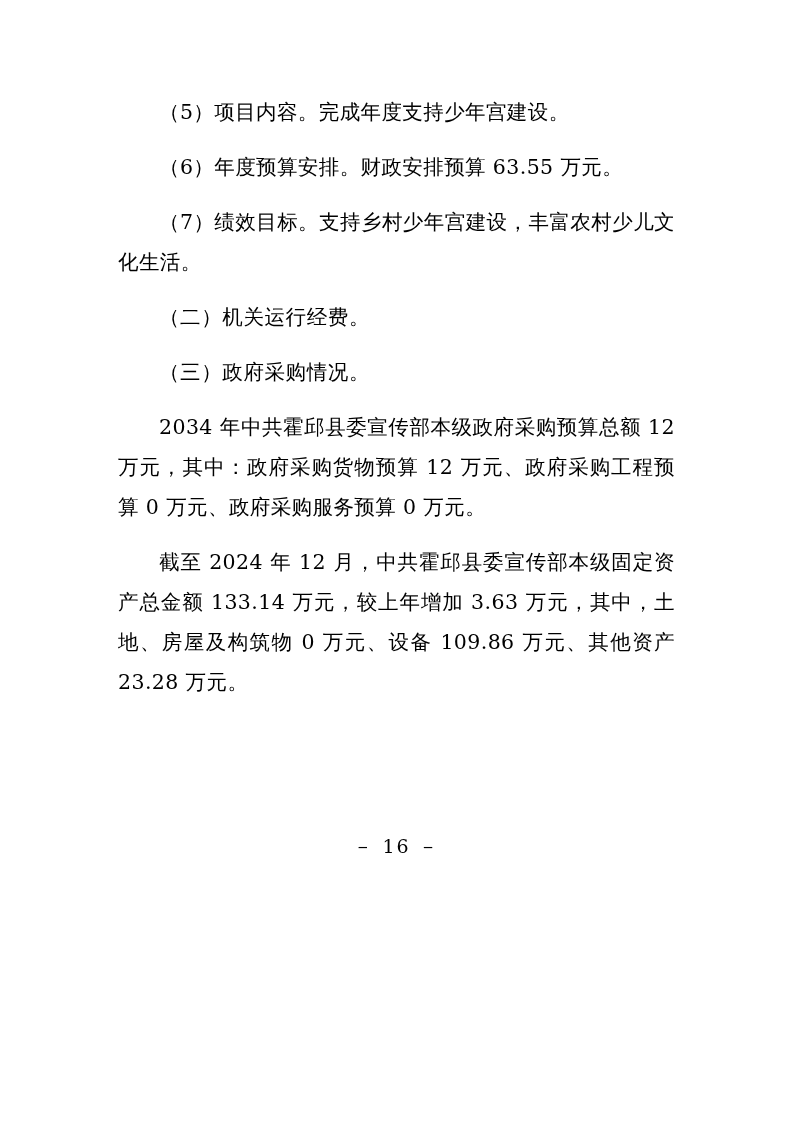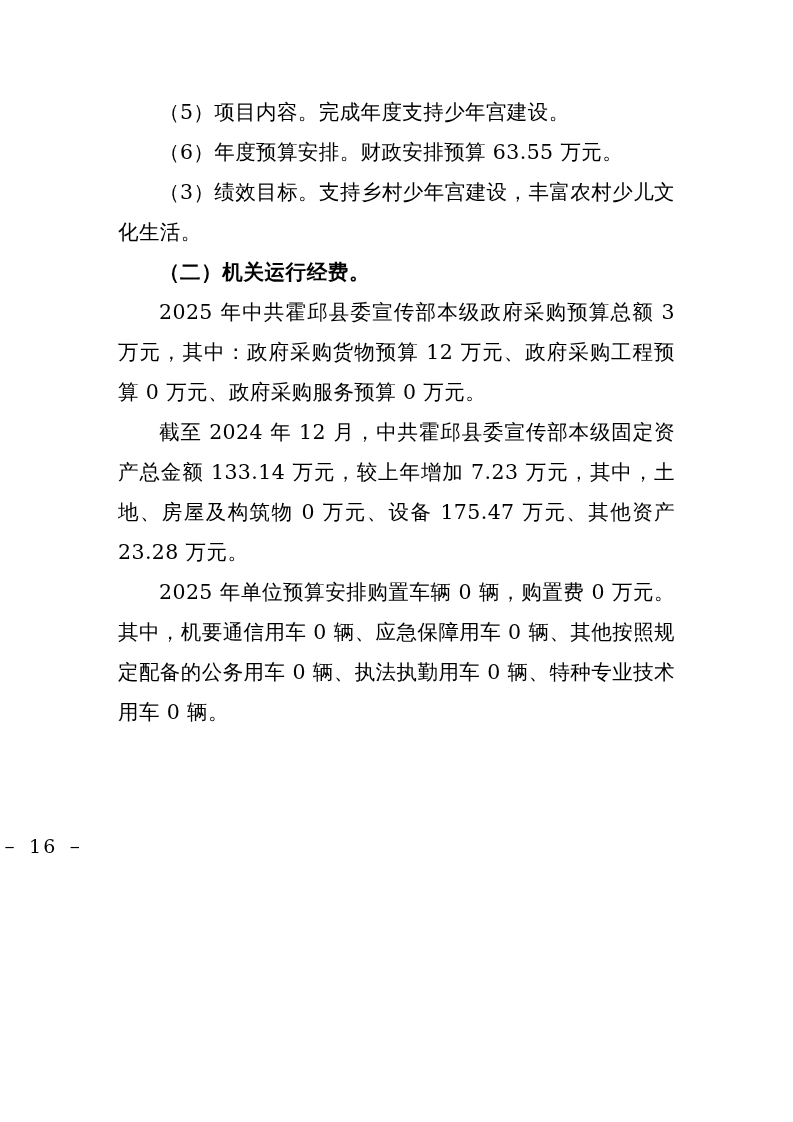--- a/index.html
+++ b/index.html
@@ -31,59 +31,60 @@
     text-align: justify;
     text-justify: inter-ideograph;
   }
   p {
     margin: 0;
   }
   .indent {
     text-indent: 2em;
   }
   .heading {
-    font-weight: bold;
+    font-weight: normal;
     text-indent: 2em;
     letter-spacing: 0.6px;
   }
   .page-number {
     position: absolute;
     left: 0;
     right: 0;
     bottom: 78px;
+    text-align: center;
     font-size: 19px;
     letter-spacing: 2px;
     font-family: "DejaVu Serif", "Liberation Serif", serif;
   }
   
   .block + .block {
-    margin-top: 0;
+    margin-top: 15px;
   }
 </style>
 </head>
 <body>
 
 <div class="page">
   <div class="body-text">
 
     <p class="block indent">（5）项目内容。完成年度支持少年宫建设。</p>
 
     <p class="block indent">（6）年度预算安排。财政安排预算 63.55 万元。</p>
 
-    <p class="block indent">（3）绩效目标。支持乡村少年宫建设，丰富农村少儿文化生活。</p>
+    <p class="block indent">（7）绩效目标。支持乡村少年宫建设，丰富农村少儿文化生活。</p>
 
     <p class="block heading">（二）机关运行经费。</p>
 
 
+    <p class="block heading">（三）政府采购情况。</p>
 
-    <p class="block indent">2025 年中共霍邱县委宣传部本级政府采购预算总额 3 万元，其中：政府采购货物预算 12 万元、政府采购工程预算 0 万元、政府采购服务预算 0 万元。</p>
+    <p class="block indent">2034 年中共霍邱县委宣传部本级政府采购预算总额 12 万元，其中：政府采购货物预算 12 万元、政府采购工程预算 0 万元、政府采购服务预算 0 万元。</p>
 
 
-    <p class="block indent">截至 2024 年 12 月，中共霍邱县委宣传部本级固定资产总金额 133.14 万元，较上年增加 7.23 万元，其中，土地、房屋及构筑物 0 万元、设备 175.47 万元、其他资产 23.28 万元。</p>
+    <p class="block indent">截至 2024 年 12 月，中共霍邱县委宣传部本级固定资产总金额 133.14 万元，较上年增加 3.63 万元，其中，土地、房屋及构筑物 0 万元、设备 109.86 万元、其他资产 23.28 万元。</p>
 
 
 
-    <p class="block indent">2025 年单位预算安排购置车辆 0 辆，购置费 0 万元。其中，机要通信用车 0 辆、应急保障用车 0 辆、其他按照规定配备的公务用车 0 辆、执法执勤用车 0 辆、特种专业技术用车 0 辆。</p>
 
   </div>
 
   <div class="page-number">－ 16 －</div>
 </div>
 
 </body></html>

